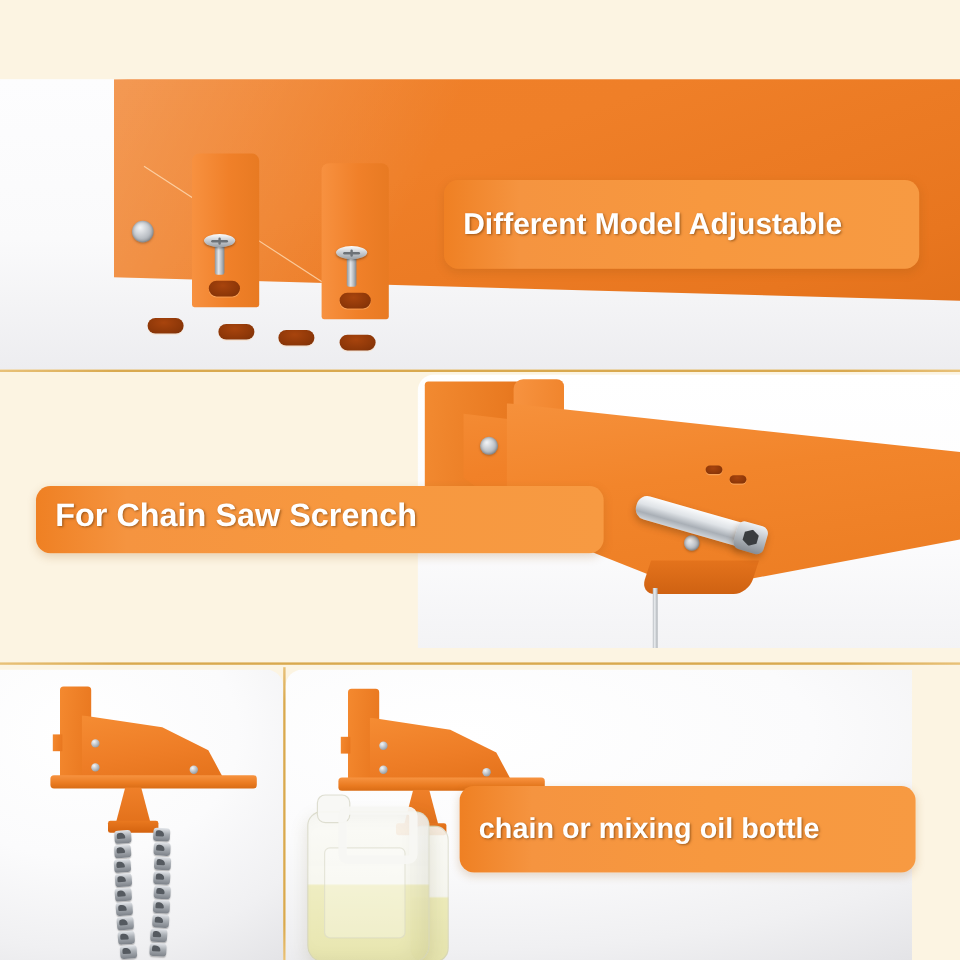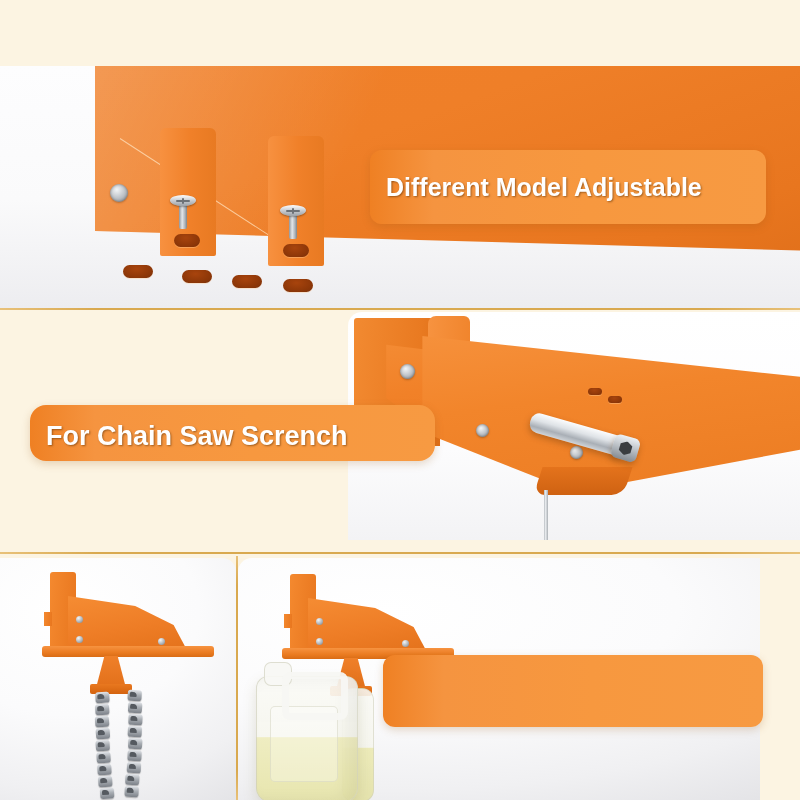--- a/index.html
+++ b/index.html
@@ -256,21 +256,21 @@
     background:linear-gradient(90deg,#ef8023 0%,#f59440 16%, #f7983f 55%, #f79a42 100%);
     color:#fff;font-weight:bold;
     text-shadow:1px 1px 2px rgba(90,45,5,.55);
     display:flex;flex-direction:column;justify-content:center;
     box-shadow:0 3px 8px rgba(150,85,20,.22);
     padding:8px 16px;box-sizing:border-box;
     line-height:1.22;
   }
   .callout span{display:block;white-space:nowrap;}
   #callout1{left:370px;top:150px;width:396px;height:74px;font-size:25px;}
-  #callout2{left:30px;top:405px;width:405px;height:56px;font-size:27px;justify-content:flex-end;border-radius:16px;}
+  #callout2{left:30px;top:405px;width:473px;height:56px;font-size:27px;justify-content:flex-start;}
   #callout3{left:383px;top:655px;width:380px;height:72px;font-size:24px;}
 </style>
 </head>
 <body>
 
 <div class="page">
 
 
   <div class="panel" id="panel1">
     <div class="wall"></div>
@@ -396,15 +396,16 @@
     <div class="bottle" style="left:18px;top:100px;">
       <div class="side"></div>
       <div class="body"></div>
       <div class="label"></div>
       <div class="neck"></div>
       <div class="handle"></div>
     </div>
   </div>
 
   <div class="callout" id="callout3">
+    <span>chain or mixing oil bottle</span>
   </div>
 
 </div>
 
 </body></html>

